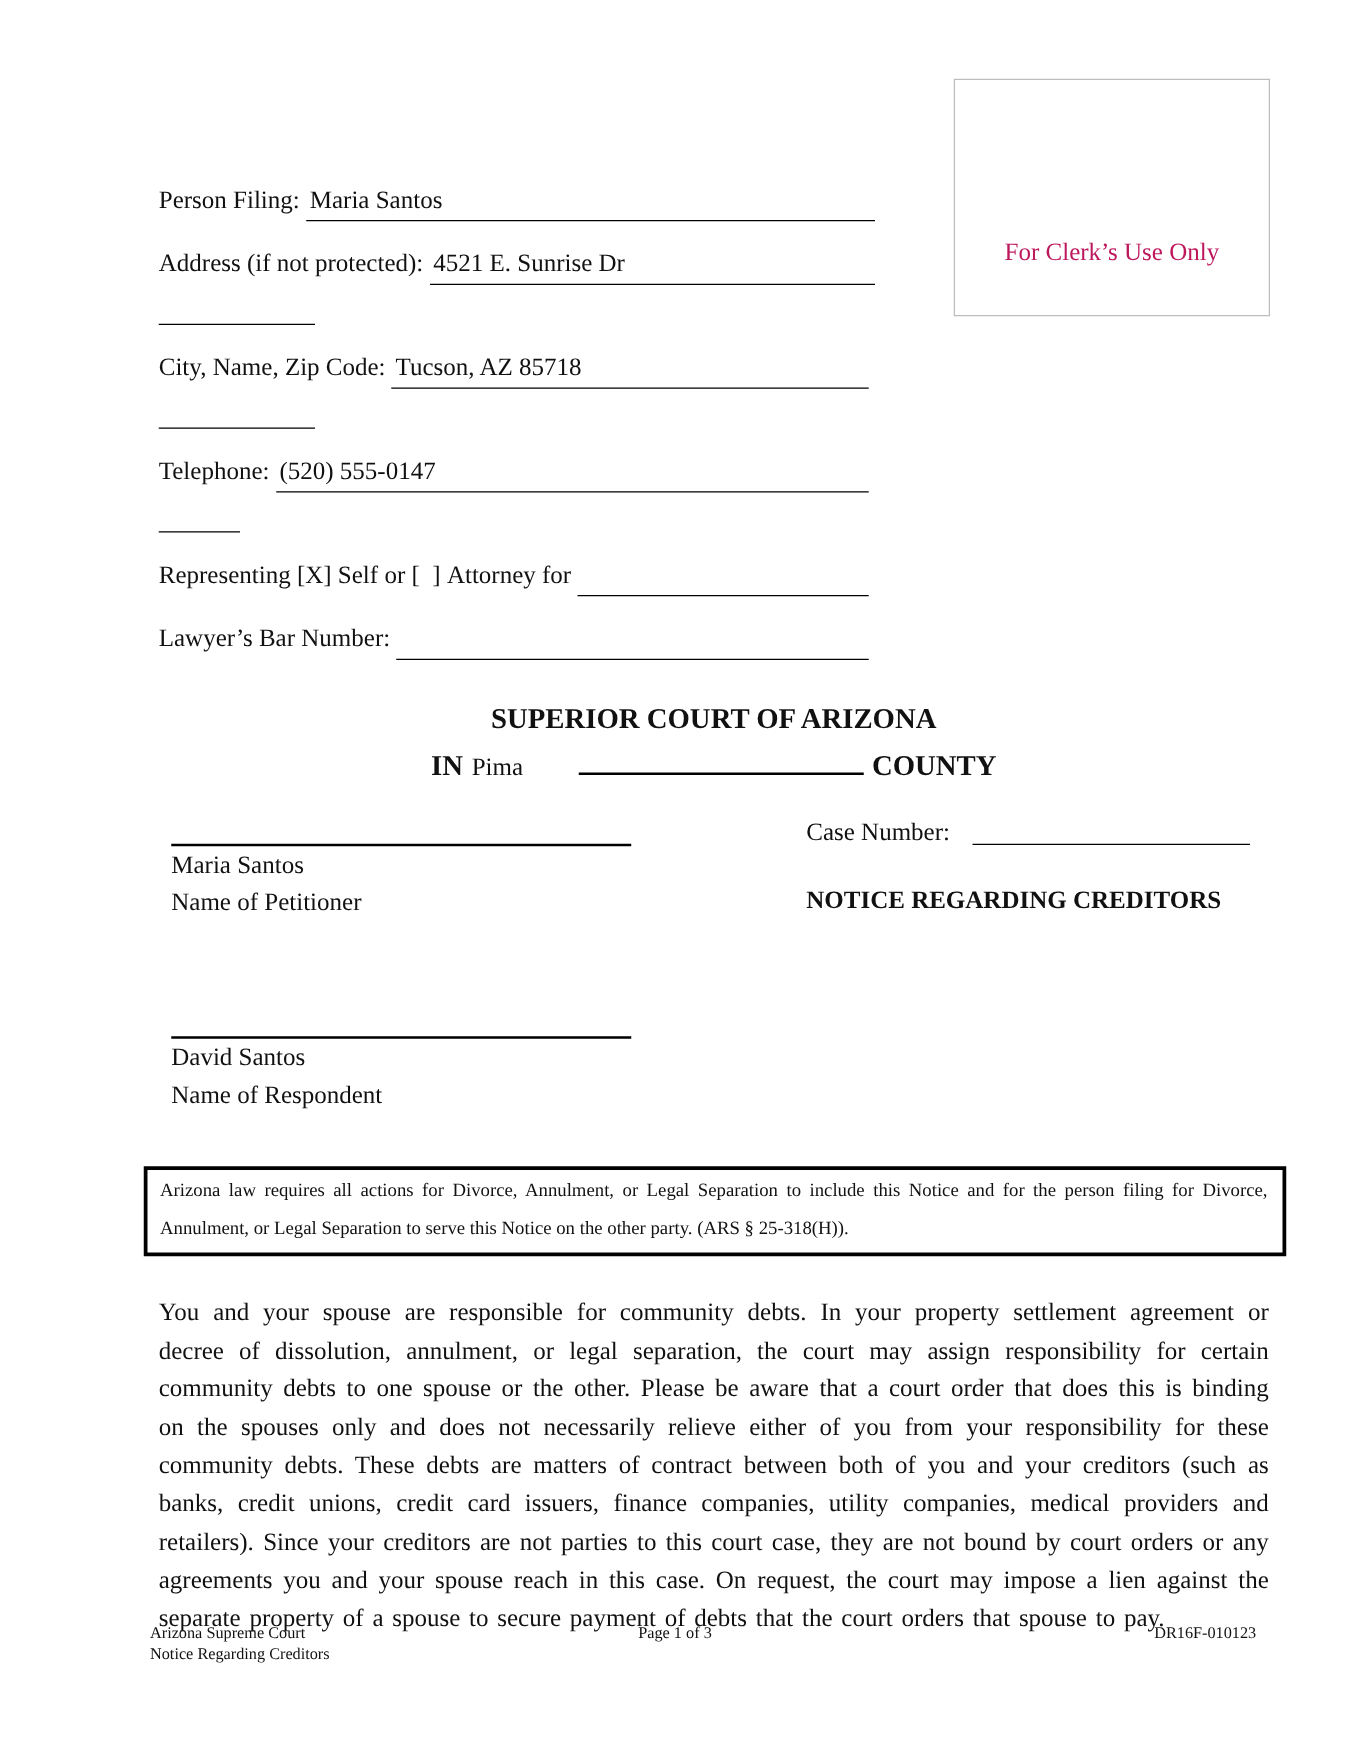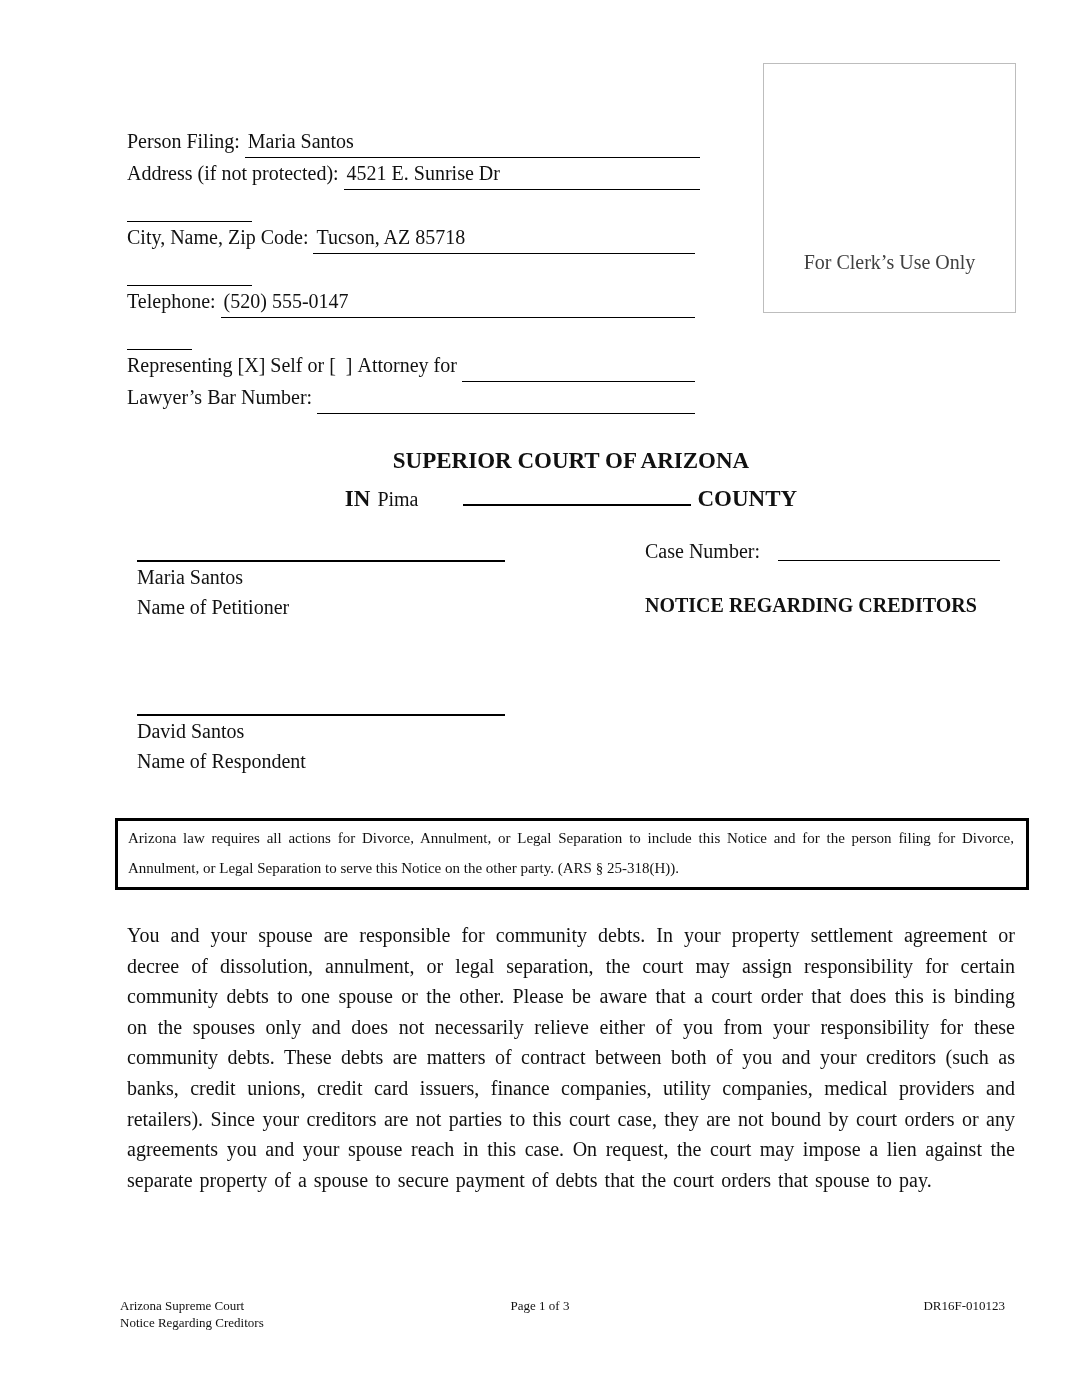--- a/index.html
+++ b/index.html
@@ -11,31 +11,31 @@
     font-family:"Liberation Serif","DejaVu Serif",serif;
     font-size:20px;
     color:#111111;
     box-sizing:border-box;
     padding:126px 65px 0 127px;
     overflow:hidden;
   }
 
   
   .clerk-box{
-    position:absolute;top:63px;left:763px;width:253px;height:250px;
+    position:absolute;top:63px;left:763px;width:253px;height:190px;
     border:1px solid #bdbdbd;
     display:flex;align-items:flex-end;justify-content:center;
     padding-bottom:38px;box-sizing:border-box;
-    color:#404040;font-size:20px;
+    color:#be185d;font-size:20px;
   }
 
   
   .filing{line-height:31px;}
   .frow{display:flex;align-items:baseline;gap:5px;}
-  .frow .lbl{white-space:pre;flex:0 0 auto;}
+  .frow .lbl{white-space:pre;flex:0 0 auto;margin-top:19px;}
   .frow .fill{
     flex:1 1 auto;
     border-bottom:1.5px solid #000;
     min-width:10px;
   }
   .frow .fill::after{content:"\00a0";}
   .frow .val{margin-left:3px;white-space:pre;}
   .w573{width:573px;}
   .w568{width:568px;}
   .w698{width:698px;}

